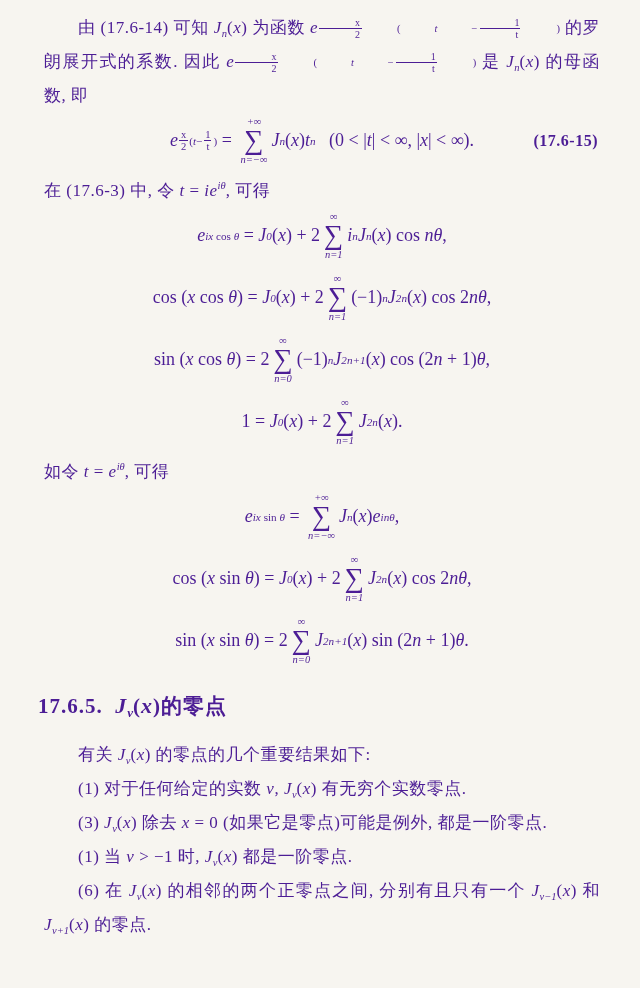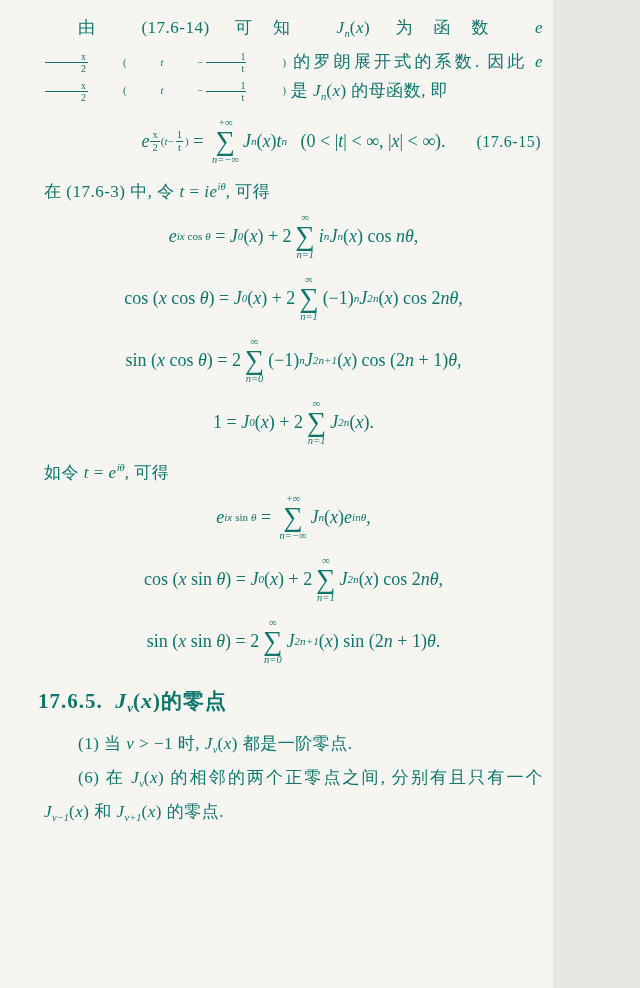--- a/index.html
+++ b/index.html
@@ -1,37 +1,37 @@
 <!DOCTYPE html>
 <html><head>
 <meta charset="utf-8">
 <style>
   html,body{margin:0;padding:0;}
   body{background:#e9e7e1;}
   .page{
-    width:553px;height:988px;box-sizing:border-box;
-    background:#f7f5f0;color:#0f766e;
+    width:640px;height:988px;box-sizing:border-box;
+    background:#f7f5f0;color:#4c1d95;
     font-family:"Liberation Serif","DejaVu Serif",serif;
-    padding:14px 10px 0 44px;
+    padding:14px 40px 0 44px;
     overflow:hidden;position:relative;
   }
   .block-p{
     font-size:17px;line-height:28px;text-align:justify;
     margin:0;letter-spacing:0.5px;
   }
   .indent{text-indent:2em;}
   .block-eq{
     position:relative;display:flex;justify-content:center;align-items:center;
     min-height:56px;padding:3px 0;font-size:18px;line-height:1.1;
   }
   .eq-math{display:inline-flex;align-items:center;white-space:pre;}
   .eq-tag{position:absolute;right:2px;top:50%;transform:translateY(-50%);
-    font-size:16px;font-weight:normal;letter-spacing:0.5px;}
+    font-size:16px;font-weight:bold;letter-spacing:0.5px;}
   .block-h2{
-    font-size:21px;font-weight:bold;line-height:24px;
+    font-size:21px;font-weight:bold;line-height:36px;
     margin:16px 0 10px -6px;letter-spacing:1px;
   }
   .block-h2 .tk-i{font-size:22px;}
   
   .tk-r{white-space:pre-wrap;}
   .tk-i{font-style:italic;white-space:pre-wrap;}
   .tk-sub{font-size:0.62em;font-style:italic;vertical-align:-4px;letter-spacing:0;}
   .tk-sup{font-size:0.62em;font-style:italic;vertical-align:7px;letter-spacing:0;}
   .tk-esup{display:inline-flex;align-items:center;font-size:0.62em;
     vertical-align:7px;letter-spacing:0;}
@@ -102,17 +102,20 @@
       <div class="block-eq">
         <span class="eq-math"><span class="tk-i">e</span><span class="tk-esup"><span class="tk-i">ix</span><span class="tk-r"> sin </span><span class="tk-i">θ</span></span><span class="tk-r"> = </span><span class="tk-sum"><span class="sum-top">+∞</span><span class="sum-sigma">∑</span><span class="sum-bot">n=−∞</span></span><span class="tk-i">J</span><span class="tk-sub">n</span><span class="tk-r">(</span><span class="tk-i">x</span><span class="tk-r">)</span><span class="tk-i">e</span><span class="tk-esup"><span class="tk-i">inθ</span></span><span class="tk-r">,</span></span>
       </div>
       <div class="block-eq">
         <span class="eq-math"><span class="tk-r">cos (</span><span class="tk-i">x</span><span class="tk-r"> sin </span><span class="tk-i">θ</span><span class="tk-r">) = </span><span class="tk-i">J</span><span class="tk-sub">0</span><span class="tk-r">(</span><span class="tk-i">x</span><span class="tk-r">) + 2</span><span class="tk-sum"><span class="sum-top">∞</span><span class="sum-sigma">∑</span><span class="sum-bot">n=1</span></span><span class="tk-i">J</span><span class="tk-sub">2n</span><span class="tk-r">(</span><span class="tk-i">x</span><span class="tk-r">) cos 2</span><span class="tk-i">nθ</span><span class="tk-r">,</span></span>
       </div>
       <div class="block-eq">
         <span class="eq-math"><span class="tk-r">sin (</span><span class="tk-i">x</span><span class="tk-r"> sin </span><span class="tk-i">θ</span><span class="tk-r">) = 2</span><span class="tk-sum"><span class="sum-top">∞</span><span class="sum-sigma">∑</span><span class="sum-bot">n=0</span></span><span class="tk-i">J</span><span class="tk-sub">2n+1</span><span class="tk-r">(</span><span class="tk-i">x</span><span class="tk-r">) sin (2</span><span class="tk-i">n</span><span class="tk-r"> + 1)</span><span class="tk-i">θ</span><span class="tk-r">.</span></span>
       </div>
       <div class="block-h2"><span class="tk-r">17.6.5.  </span><span class="tk-i">J</span><span class="tk-sub">ν</span><span class="tk-r">(</span><span class="tk-i">x</span><span class="tk-r">)的零点</span></div>
+      <div class="block-p indent"><span class="tk-r">有关 </span><span class="tk-i">J</span><span class="tk-sub">ν</span><span class="tk-r">(</span><span class="tk-i">x</span><span class="tk-r">) 的零点的几个重要结果如下:</span></div>
+      <div class="block-p indent"><span class="tk-r">(1) 对于任何给定的实数 </span><span class="tk-i">ν</span><span class="tk-r">, </span><span class="tk-i">J</span><span class="tk-sub">ν</span><span class="tk-r">(</span><span class="tk-i">x</span><span class="tk-r">) 有无穷个实数零点.</span></div>
+      <div class="block-p indent"><span class="tk-r">(3) </span><span class="tk-i">J</span><span class="tk-sub">ν</span><span class="tk-r">(</span><span class="tk-i">x</span><span class="tk-r">) 除去 </span><span class="tk-i">x</span><span class="tk-r"> = 0 (如果它是零点)可能是例外, 都是一阶零点.</span></div>
       <div class="block-p indent"><span class="tk-r">(1) 当 </span><span class="tk-i">ν</span><span class="tk-r"> &gt; −1 时, </span><span class="tk-i">J</span><span class="tk-sub">ν</span><span class="tk-r">(</span><span class="tk-i">x</span><span class="tk-r">) 都是一阶零点.</span></div>
       <div class="block-p indent"><span class="tk-r">(6) 在 </span><span class="tk-i">J</span><span class="tk-sub">ν</span><span class="tk-r">(</span><span class="tk-i">x</span><span class="tk-r">) 的相邻的两个正零点之间, 分别有且只有一个 </span><span class="tk-i">J</span><span class="tk-sub">ν−1</span><span class="tk-r">(</span><span class="tk-i">x</span><span class="tk-r">) 和 </span><span class="tk-i">J</span><span class="tk-sub">ν+1</span><span class="tk-r">(</span><span class="tk-i">x</span><span class="tk-r">) 的零点.</span></div>
     </div>
 
 </div>
 
 </body></html>

